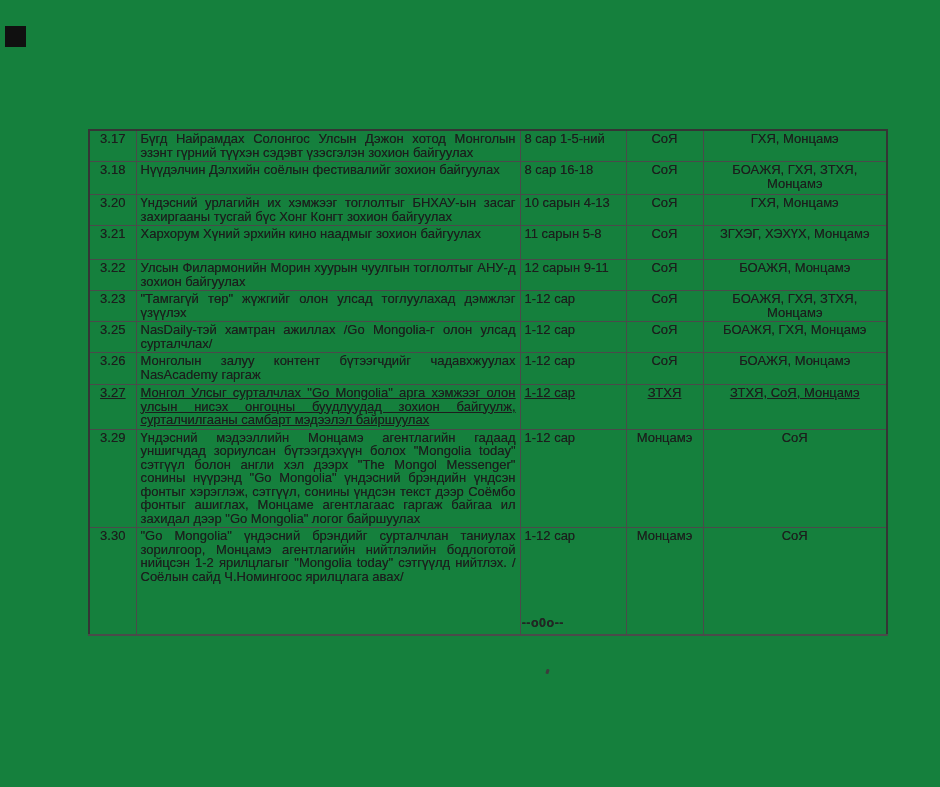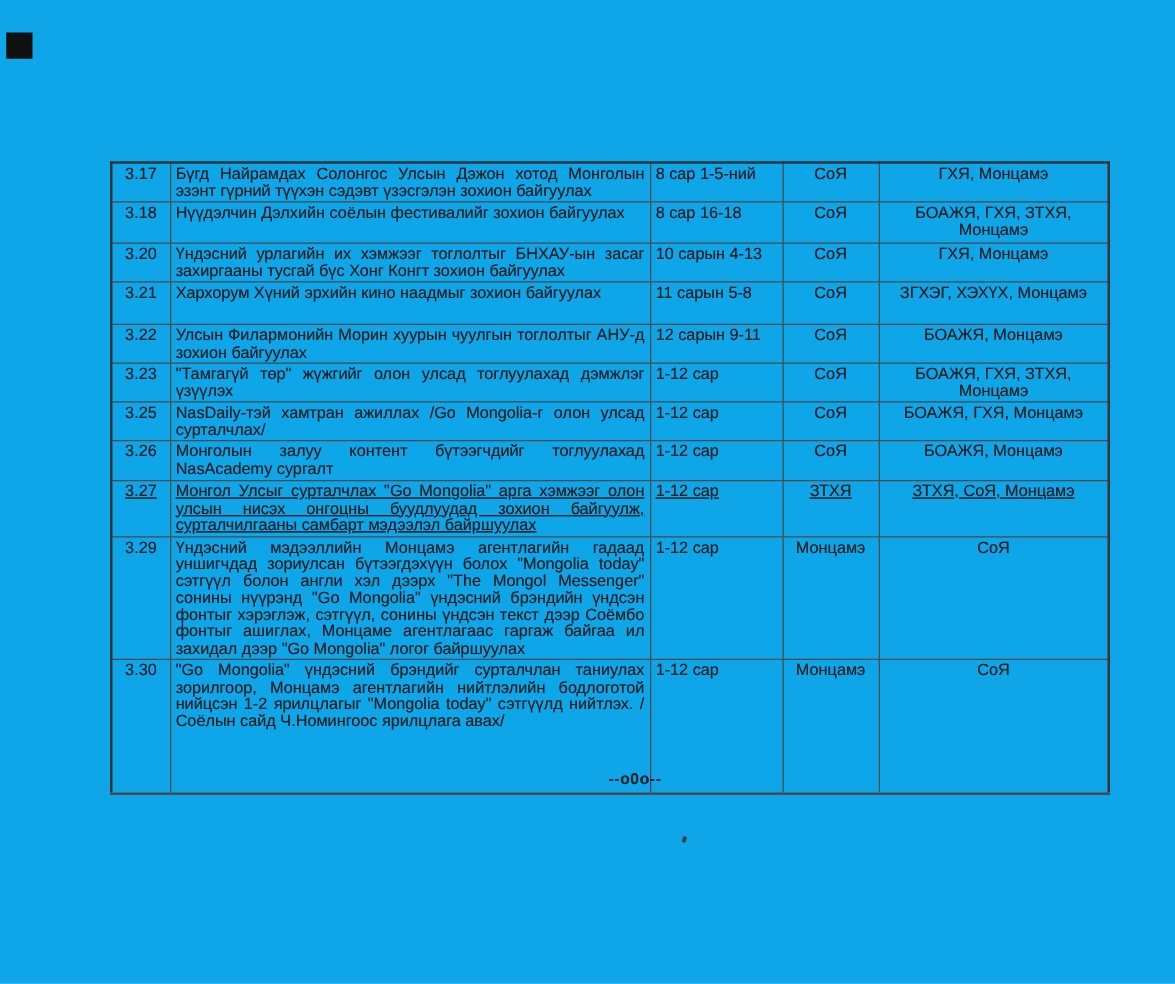--- a/index.html
+++ b/index.html
@@ -5,21 +5,21 @@
   html, body { margin: 0; padding: 0; }
   body {
     width: 940px; height: 787px;
     background: #ffffff;
     font-family: "Liberation Sans", sans-serif;
     color: #1d1d1d;
   }
   .page {
     position: relative;
     width: 940px; height: 787px;
-    background: #0ea5e9;
+    background: #15803d;
     overflow: hidden;
   }
   
   .corner-mark {
     position: absolute;
     left: 5px; top: 26px;
     width: 21px; height: 21px;
     background: #101010;
   }
   .speck {
@@ -70,21 +70,21 @@
   tr.row:nth-child(9)  { height: 30px; text-decoration: underline; }
   tr.row:nth-child(10) { height: 51px; }
   tr.row:nth-child(11) { height: 107px; }
   tr.row:nth-child(12) { height: 58px; margin-left: 40px; }
   tr.row:nth-child(11) td { border-bottom-width: 2.5px; }
 
   .footer-divider {
     position: absolute;
     left: 452px; top: 616px;
     width: 112px;
-    text-align: center;
+    text-align: right;
     font-size: 12.5px;
     font-weight: bold;
     letter-spacing: 0.5px;
     color: #242424;
     text-shadow: 0 0 0.4px rgba(20,20,20,0.6);
   }
 </style>
 </head>
 <body>
 
@@ -146,21 +146,21 @@
   </tr>
           <tr class="row">
     <td class="col-num">3.25</td>
     <td class="col-desc">NasDaily-тэй хамтран ажиллах /Go Mongolia-г олон улсад сурталчлах/</td>
     <td class="col-date">1-12 сар</td>
     <td class="col-lead">СоЯ</td>
     <td class="col-partners">БОАЖЯ, ГХЯ, Монцамэ</td>
   </tr>
           <tr class="row">
     <td class="col-num">3.26</td>
-    <td class="col-desc">Монголын залуу контент бүтээгчдийг тоглуулахад NasAcademy сургалт</td>
+    <td class="col-desc">Монголын залуу контент бүтээгчдийг чадавхжуулах NasAcademy гаргаж</td>
     <td class="col-date">1-12 сар</td>
     <td class="col-lead">СоЯ</td>
     <td class="col-partners">БОАЖЯ, Монцамэ</td>
   </tr>
           <tr class="row">
     <td class="col-num">3.27</td>
     <td class="col-desc">Монгол Улсыг сурталчлах "Go Mongolia" арга хэмжээг олон улсын нисэх онгоцны буудлуудад зохион байгуулж, сурталчилгааны самбарт мэдээлэл байршуулах</td>
     <td class="col-date">1-12 сар</td>
     <td class="col-lead">ЗТХЯ</td>
     <td class="col-partners">ЗТХЯ, СоЯ, Монцамэ</td>

